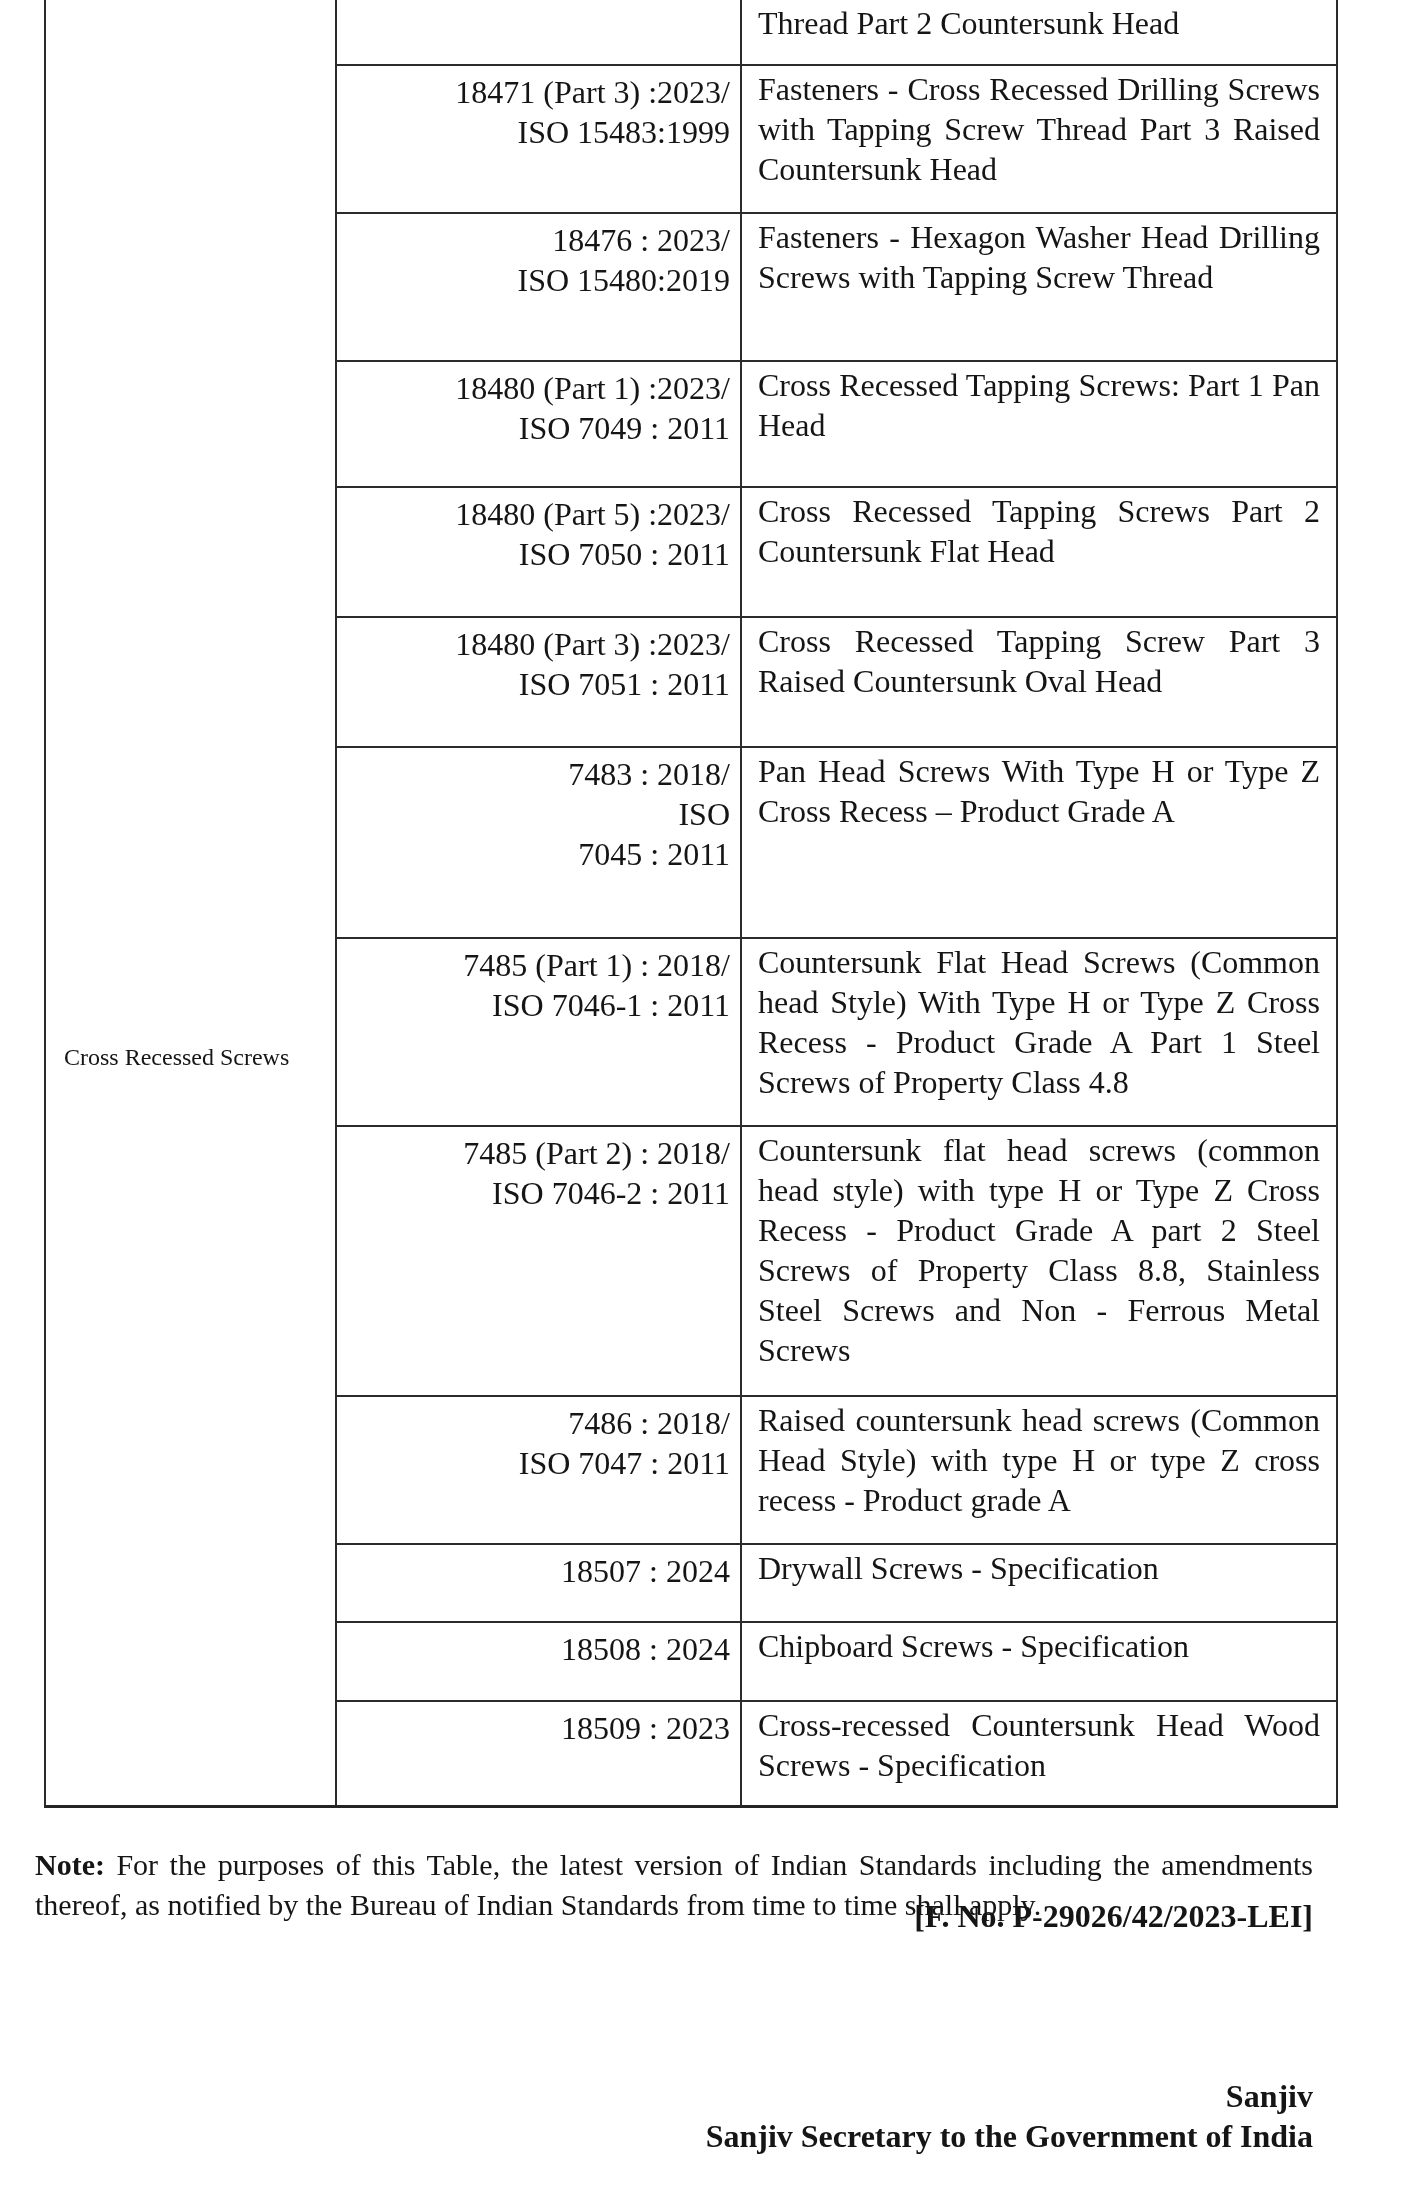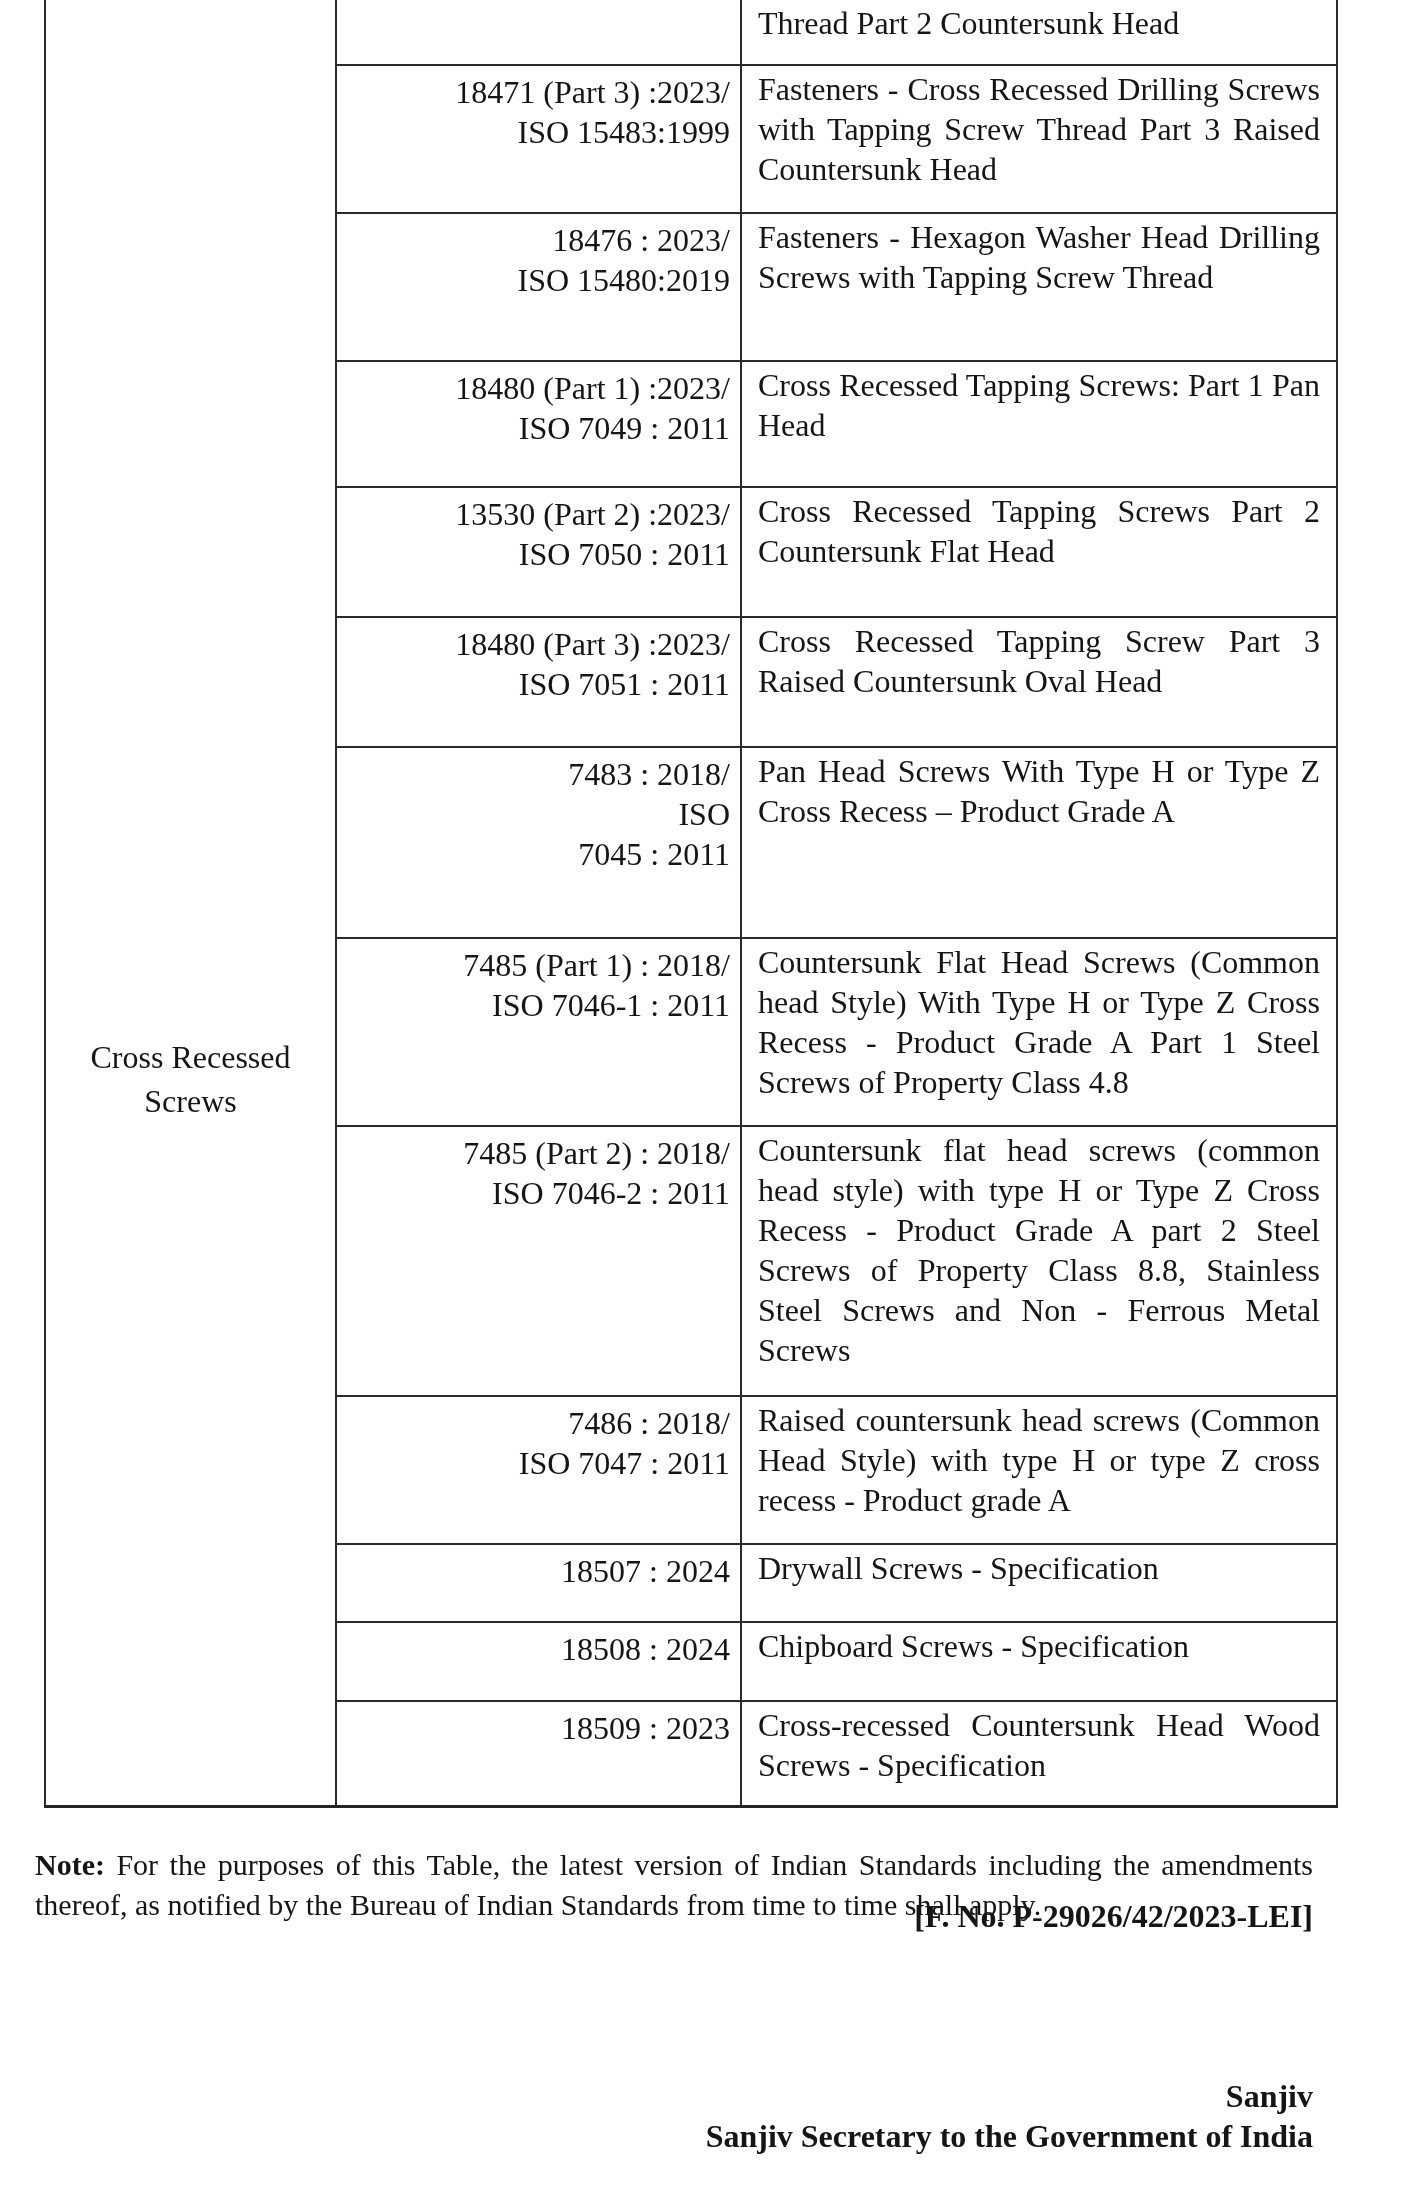--- a/index.html
+++ b/index.html
@@ -26,21 +26,21 @@
     background: #ffffff;
   }
   .cell { overflow: hidden; font-size: 32px; line-height: 40px; }
   .cat {
     grid-column: 1; grid-row: 1 / 14;
     border-right: 2px solid #2b2b2b;
     position: relative;
   }
   .cat-label {
     position: absolute; top: 1035px; left: 0; right: 0;
-    text-align: center; line-height: 44px; font-size: 32px;
+    line-height: 44px; font-size: 24px;
     padding: 0 18px;
   }
   .c2 {
     grid-column: 2;
     border-right: 2px solid #2b2b2b;
     text-align: right;
     padding: 6px 10px 0 10px;
   }
   .c3 {
     grid-column: 3;
@@ -84,21 +84,21 @@
       <div class="isnum">18476 : 2023/</div>
       <div class="isnum">ISO 15480:2019</div>
     </div>
     <div class="cell c3 rt" style="grid-row: 3;">Fasteners - Hexagon Washer Head Drilling Screws with Tapping Screw Thread</div>
     <div class="cell c2 rt" style="grid-row: 4;">
       <div class="isnum">18480 (Part 1) :2023/</div>
       <div class="isnum">ISO 7049 : 2011</div>
     </div>
     <div class="cell c3 rt" style="grid-row: 4;">Cross Recessed Tapping Screws: Part 1 Pan Head</div>
     <div class="cell c2 rt" style="grid-row: 5;">
-      <div class="isnum">13530 (Part 2) :2023/</div>
+      <div class="isnum">18480 (Part 5) :2023/</div>
       <div class="isnum">ISO 7050 : 2011</div>
     </div>
     <div class="cell c3 rt" style="grid-row: 5;">Cross Recessed Tapping Screws Part 2 Countersunk Flat Head</div>
     <div class="cell c2 rt" style="grid-row: 6;">
       <div class="isnum">18480 (Part 3) :2023/</div>
       <div class="isnum">ISO 7051 : 2011</div>
     </div>
     <div class="cell c3 rt" style="grid-row: 6;">Cross Recessed Tapping Screw Part 3 Raised Countersunk Oval Head</div>
     <div class="cell c2 rt" style="grid-row: 7;">
       <div class="isnum">7483 : 2018/</div>

